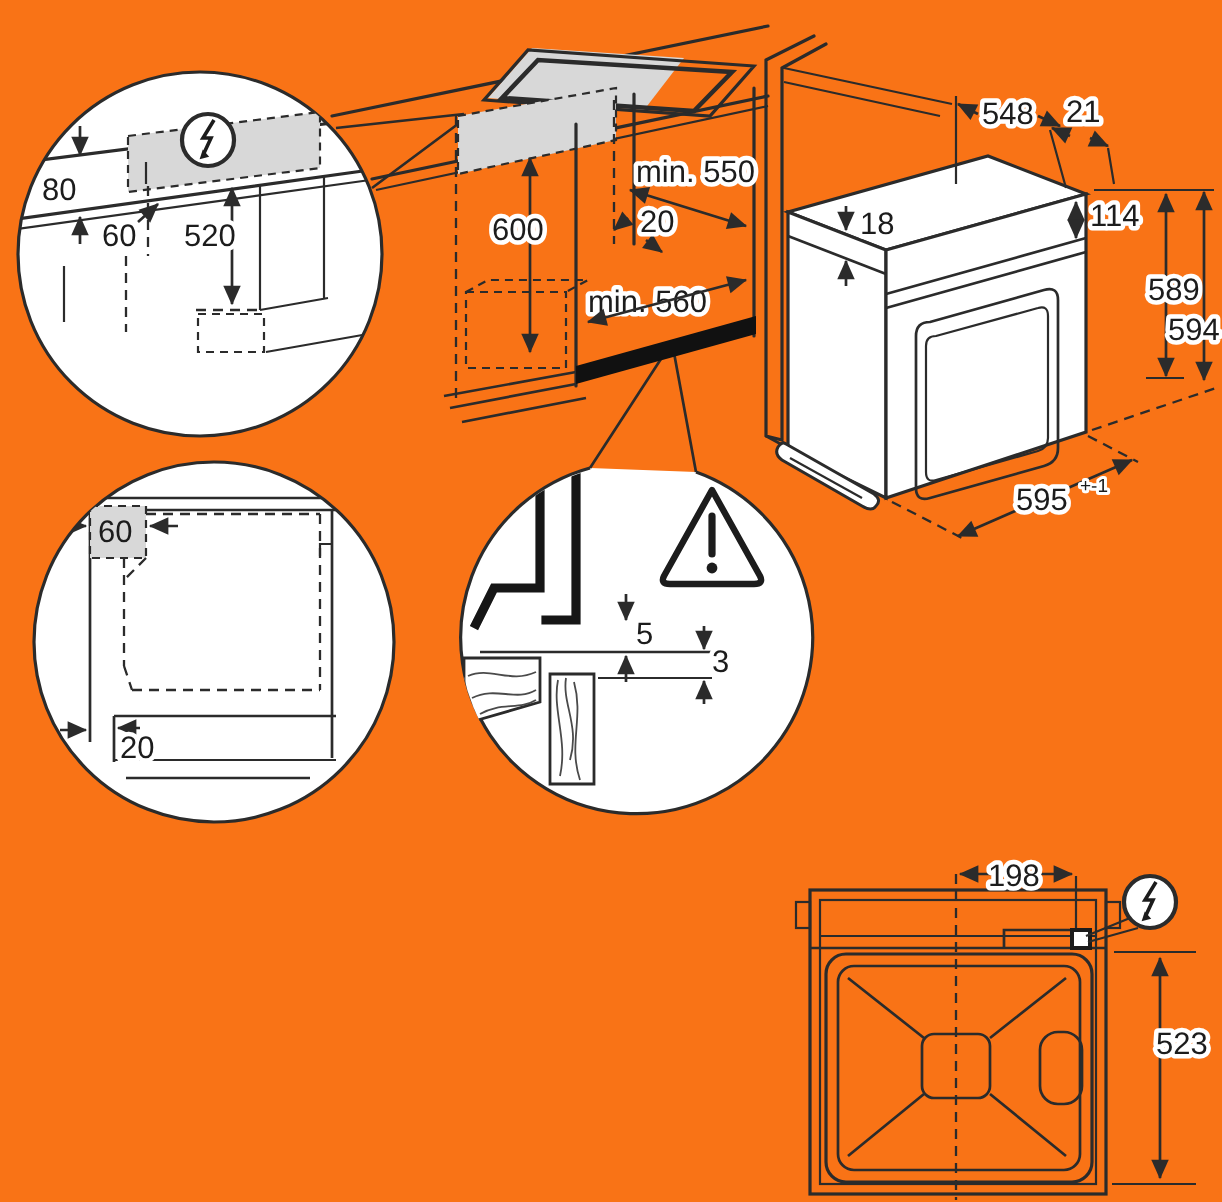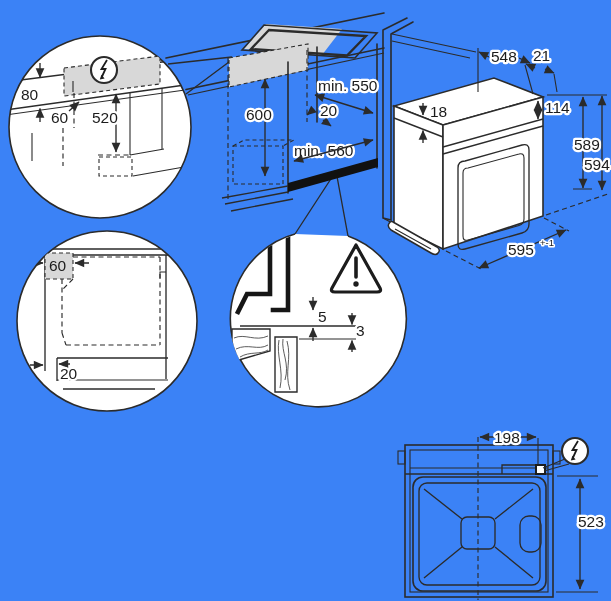--- a/index.html
+++ b/index.html
@@ -1,16 +1,16 @@
 <!DOCTYPE html>
 <html><head>
 <meta charset="utf-8">
 <style>
   html,body{margin:0;padding:0;background:#fff;}
-  .stage{position:relative;width:611px;height:601px;background:#3b82f6;overflow:hidden;
+  .stage{position:relative;width:611px;height:601px;background:#f97316;overflow:hidden;
          font-family:"Liberation Sans", sans-serif;}
   svg{position:absolute;left:0;top:0;}
   .ln{stroke:#2b2b2b;stroke-width:1.6;fill:none;stroke-linecap:round;}
   .ln-thin{stroke:#2b2b2b;stroke-width:1.1;fill:none;}
   .ln-med{stroke:#2b2b2b;stroke-width:1.35;fill:none;}
   .ln-dash{stroke:#2b2b2b;stroke-width:1.15;fill:none;stroke-dasharray:5 3.5;}
   .ln-thick{stroke:#161616;stroke-width:4.6;fill:none;stroke-linecap:square;}
   .fillw{fill:#ffffff;}
   .shade{fill:#d8d8d8;}
   .dim{stroke:#2b2b2b;stroke-width:1.35;fill:none;

